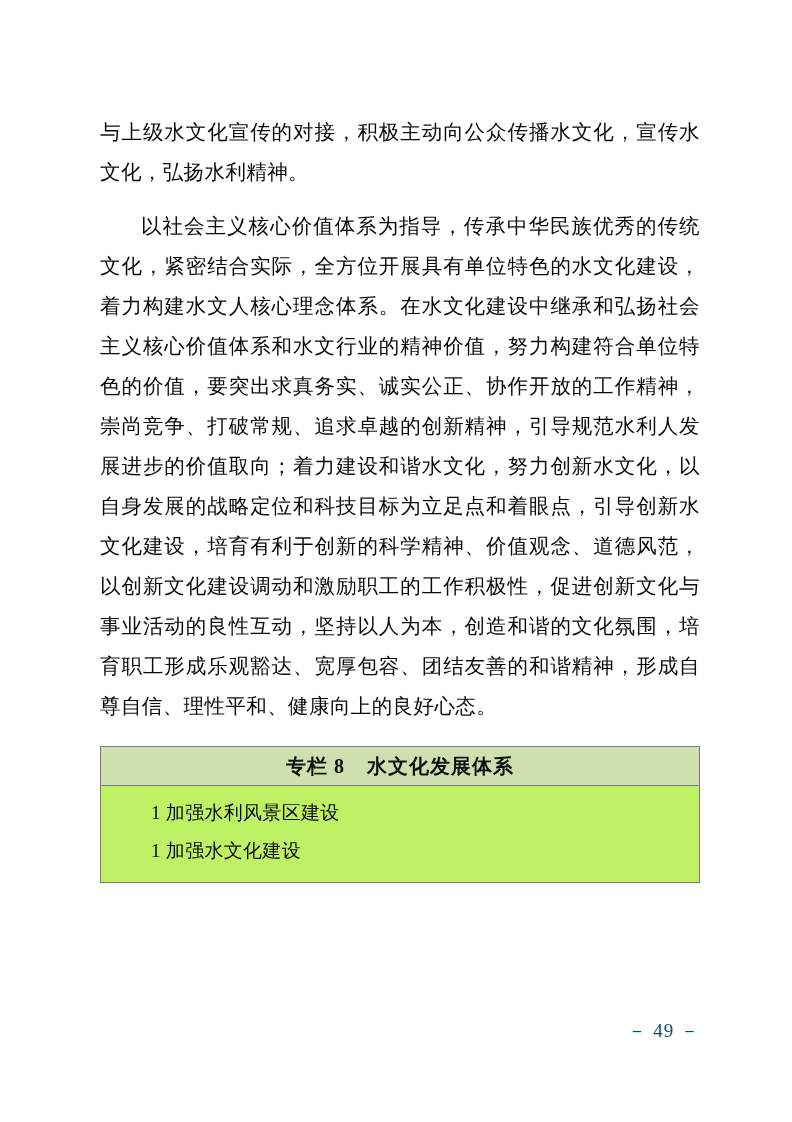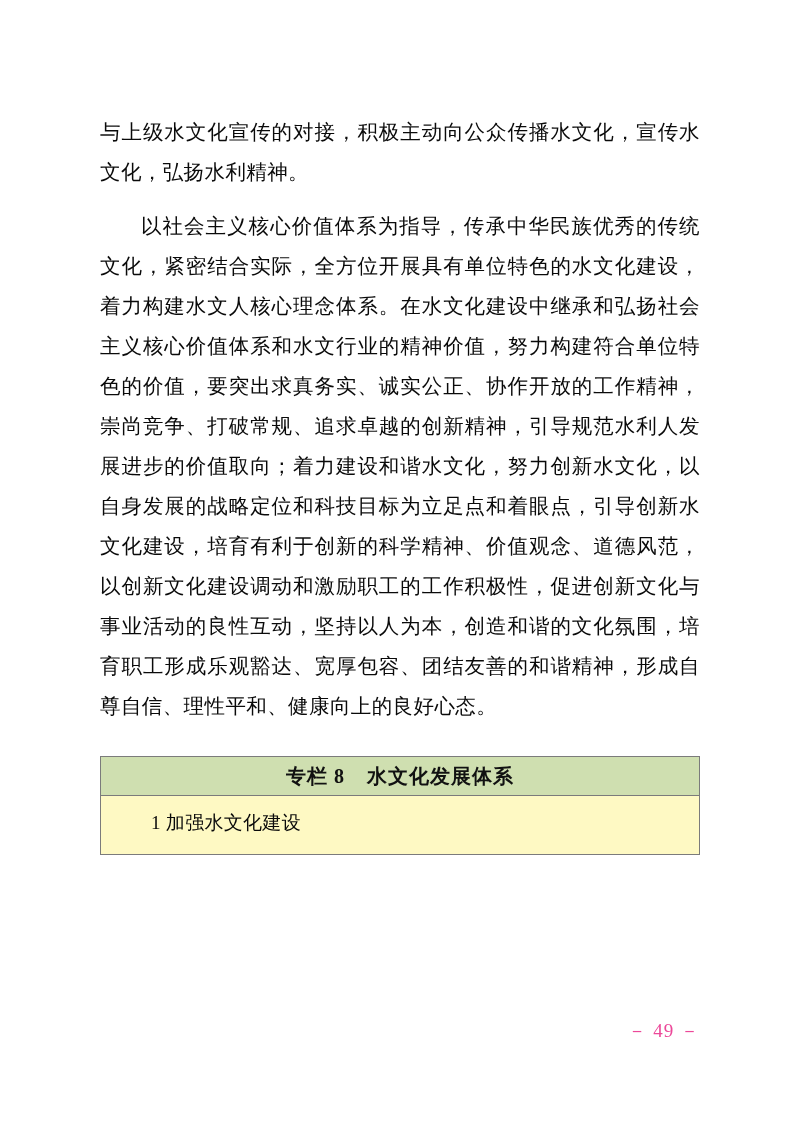--- a/index.html
+++ b/index.html
@@ -46,25 +46,25 @@
     font-size: 20.5px;
     line-height: 40px;
     font-weight: bold;
     text-indent: 2em;
     letter-spacing: 0.5px;
   }
   .spacer-sm { height: 14px; }
 
   
   .column-box {
-    margin-top: 30px;
+    margin-top: 20px;
     width: 600px;
     border: 1px solid #7b7b7b;
     box-sizing: border-box;
-    background: #fef9c3;
+    background: #bef264;
   }
   .column-title {
     background: #cfdfb0;
     border-bottom: 1px solid #7b7b7b;
     text-align: center;
     font-size: 20px;
     font-weight: bold;
     line-height: 38px;
     letter-spacing: 1px;
     color: #111;
@@ -83,21 +83,21 @@
   }
   .item-indent { text-indent: 2em; }
   .item-hang { text-indent: 2em; }
 
   .page-number {
     position: absolute;
     right: 92px;
     bottom: 78px;
     font-size: 19px;
     letter-spacing: 1px;
-    color: #ec4899;
+    color: #0c4a6e;
     font-family: "Liberation Serif", "DejaVu Serif", serif;
   }
 </style>
 </head>
 <body>
 
 <div class="page">
   <div class="doc-body">
 
     <p class="para-cont">与上级水文化宣传的对接，积极主动向公众传播水文化，宣传水文化，弘扬水利精神。</p>
@@ -105,20 +105,21 @@
     <div class="spacer-sm"></div>
 
 
     <p class="para-indent">以社会主义核心价值体系为指导，传承中华民族优秀的传统文化，紧密结合实际，全方位开展具有单位特色的水文化建设，着力构建水文人核心理念体系。在水文化建设中继承和弘扬社会主义核心价值体系和水文行业的精神价值，努力构建符合单位特色的价值，要突出求真务实、诚实公正、协作开放的工作精神，崇尚竞争、打破常规、追求卓越的创新精神，引导规范水利人发展进步的价值取向；着力建设和谐水文化，努力创新水文化，以自身发展的战略定位和科技目标为立足点和着眼点，引导创新水文化建设，培育有利于创新的科学精神、价值观念、道德风范，以创新文化建设调动和激励职工的工作积极性，促进创新文化与事业活动的良性互动，坚持以人为本，创造和谐的文化氛围，培育职工形成乐观豁达、宽厚包容、团结友善的和谐精神，形成自尊自信、理性平和、健康向上的良好心态。</p>
 
     <div class="column-box">
       <div class="column-title">
         <span>专栏 8</span><span class="gap"></span><span>水文化发展体系</span>
       </div>
       <div class="column-body">
+        <p class="item-indent">1  加强水利风景区建设</p>
         <p class="item-indent">1  加强水文化建设</p>
       </div>
     </div>
 
   </div>
 
   <div class="page-number">－ 49 －</div>
 </div>
 
 </body></html>

